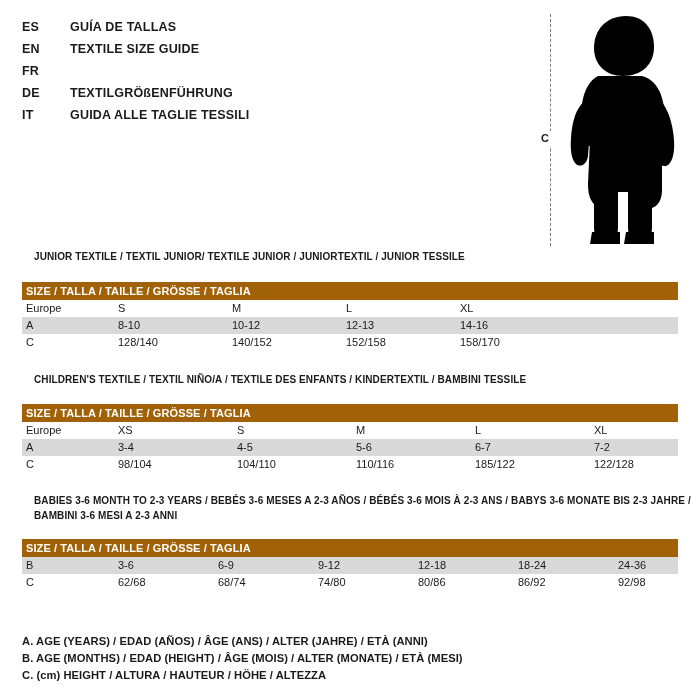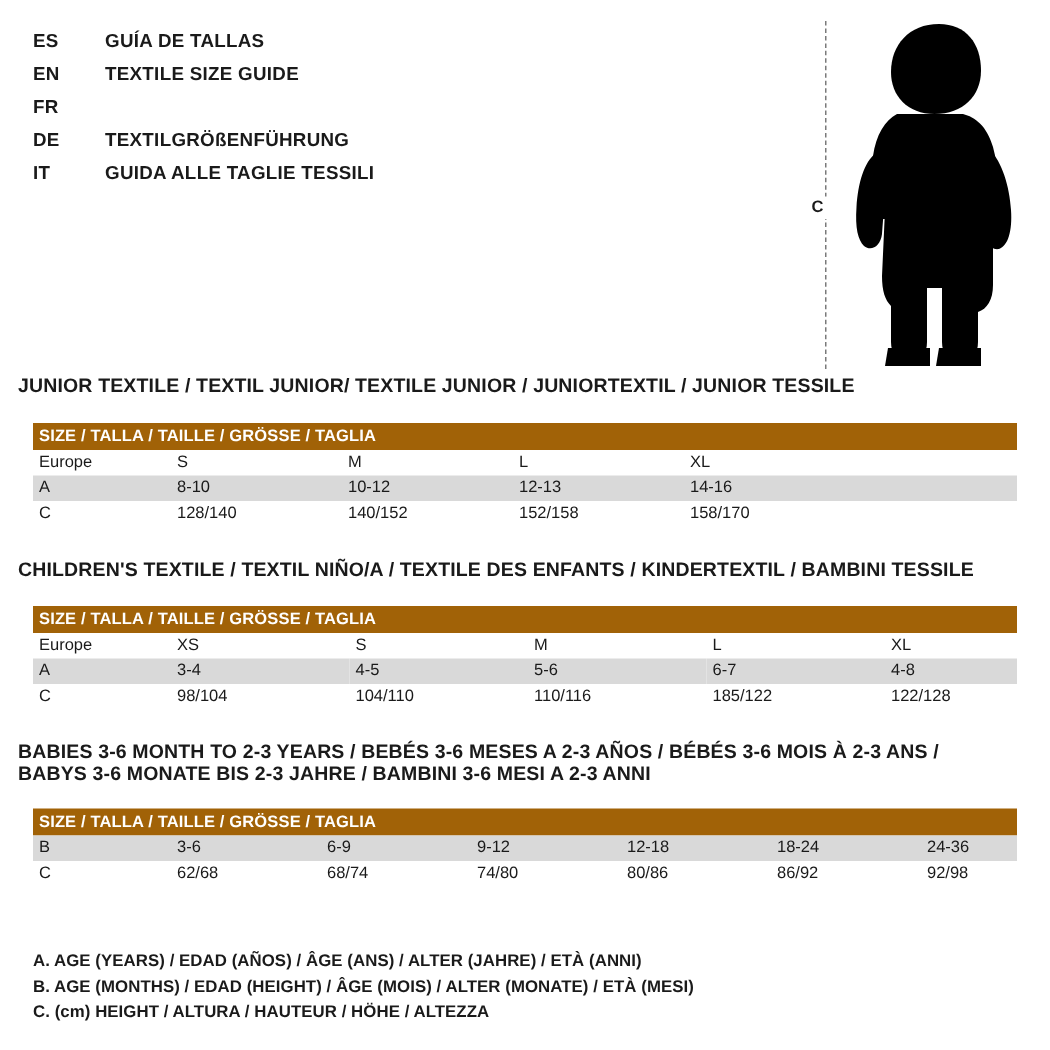--- a/index.html
+++ b/index.html
@@ -74,22 +74,22 @@
   }
   .silhouette {
     position: absolute;
     left: 42px;
     top: 8px;
   }
 
   
   .section-caption {
     position: absolute;
-    left: 12px;
-    font-size: 13px;
+    left: 34px;
+    font-size: 10px;
     font-weight: bold;
     letter-spacing: 0.1px;
     line-height: 15px;
   }
 
   
   table.size-table {
     position: absolute;
     left: 22px;
     border-collapse: collapse;
@@ -243,21 +243,21 @@
       <td style="width:115px;">M</td>
       <td style="width:115px;">L</td>
       <td>XL</td>
     </tr>
     <tr class="data-row shaded">
       <td class="label-col">A</td>
       <td>3-4</td>
       <td>4-5</td>
       <td>5-6</td>
       <td>6-7</td>
-      <td>4-8</td>
+      <td>7-2</td>
     </tr>
     <tr class="data-row plain">
       <td class="label-col">C</td>
       <td>98/104</td>
       <td>104/110</td>
       <td>110/116</td>
       <td>185/122</td>
       <td>122/128</td>
     </tr>
   </tbody>

